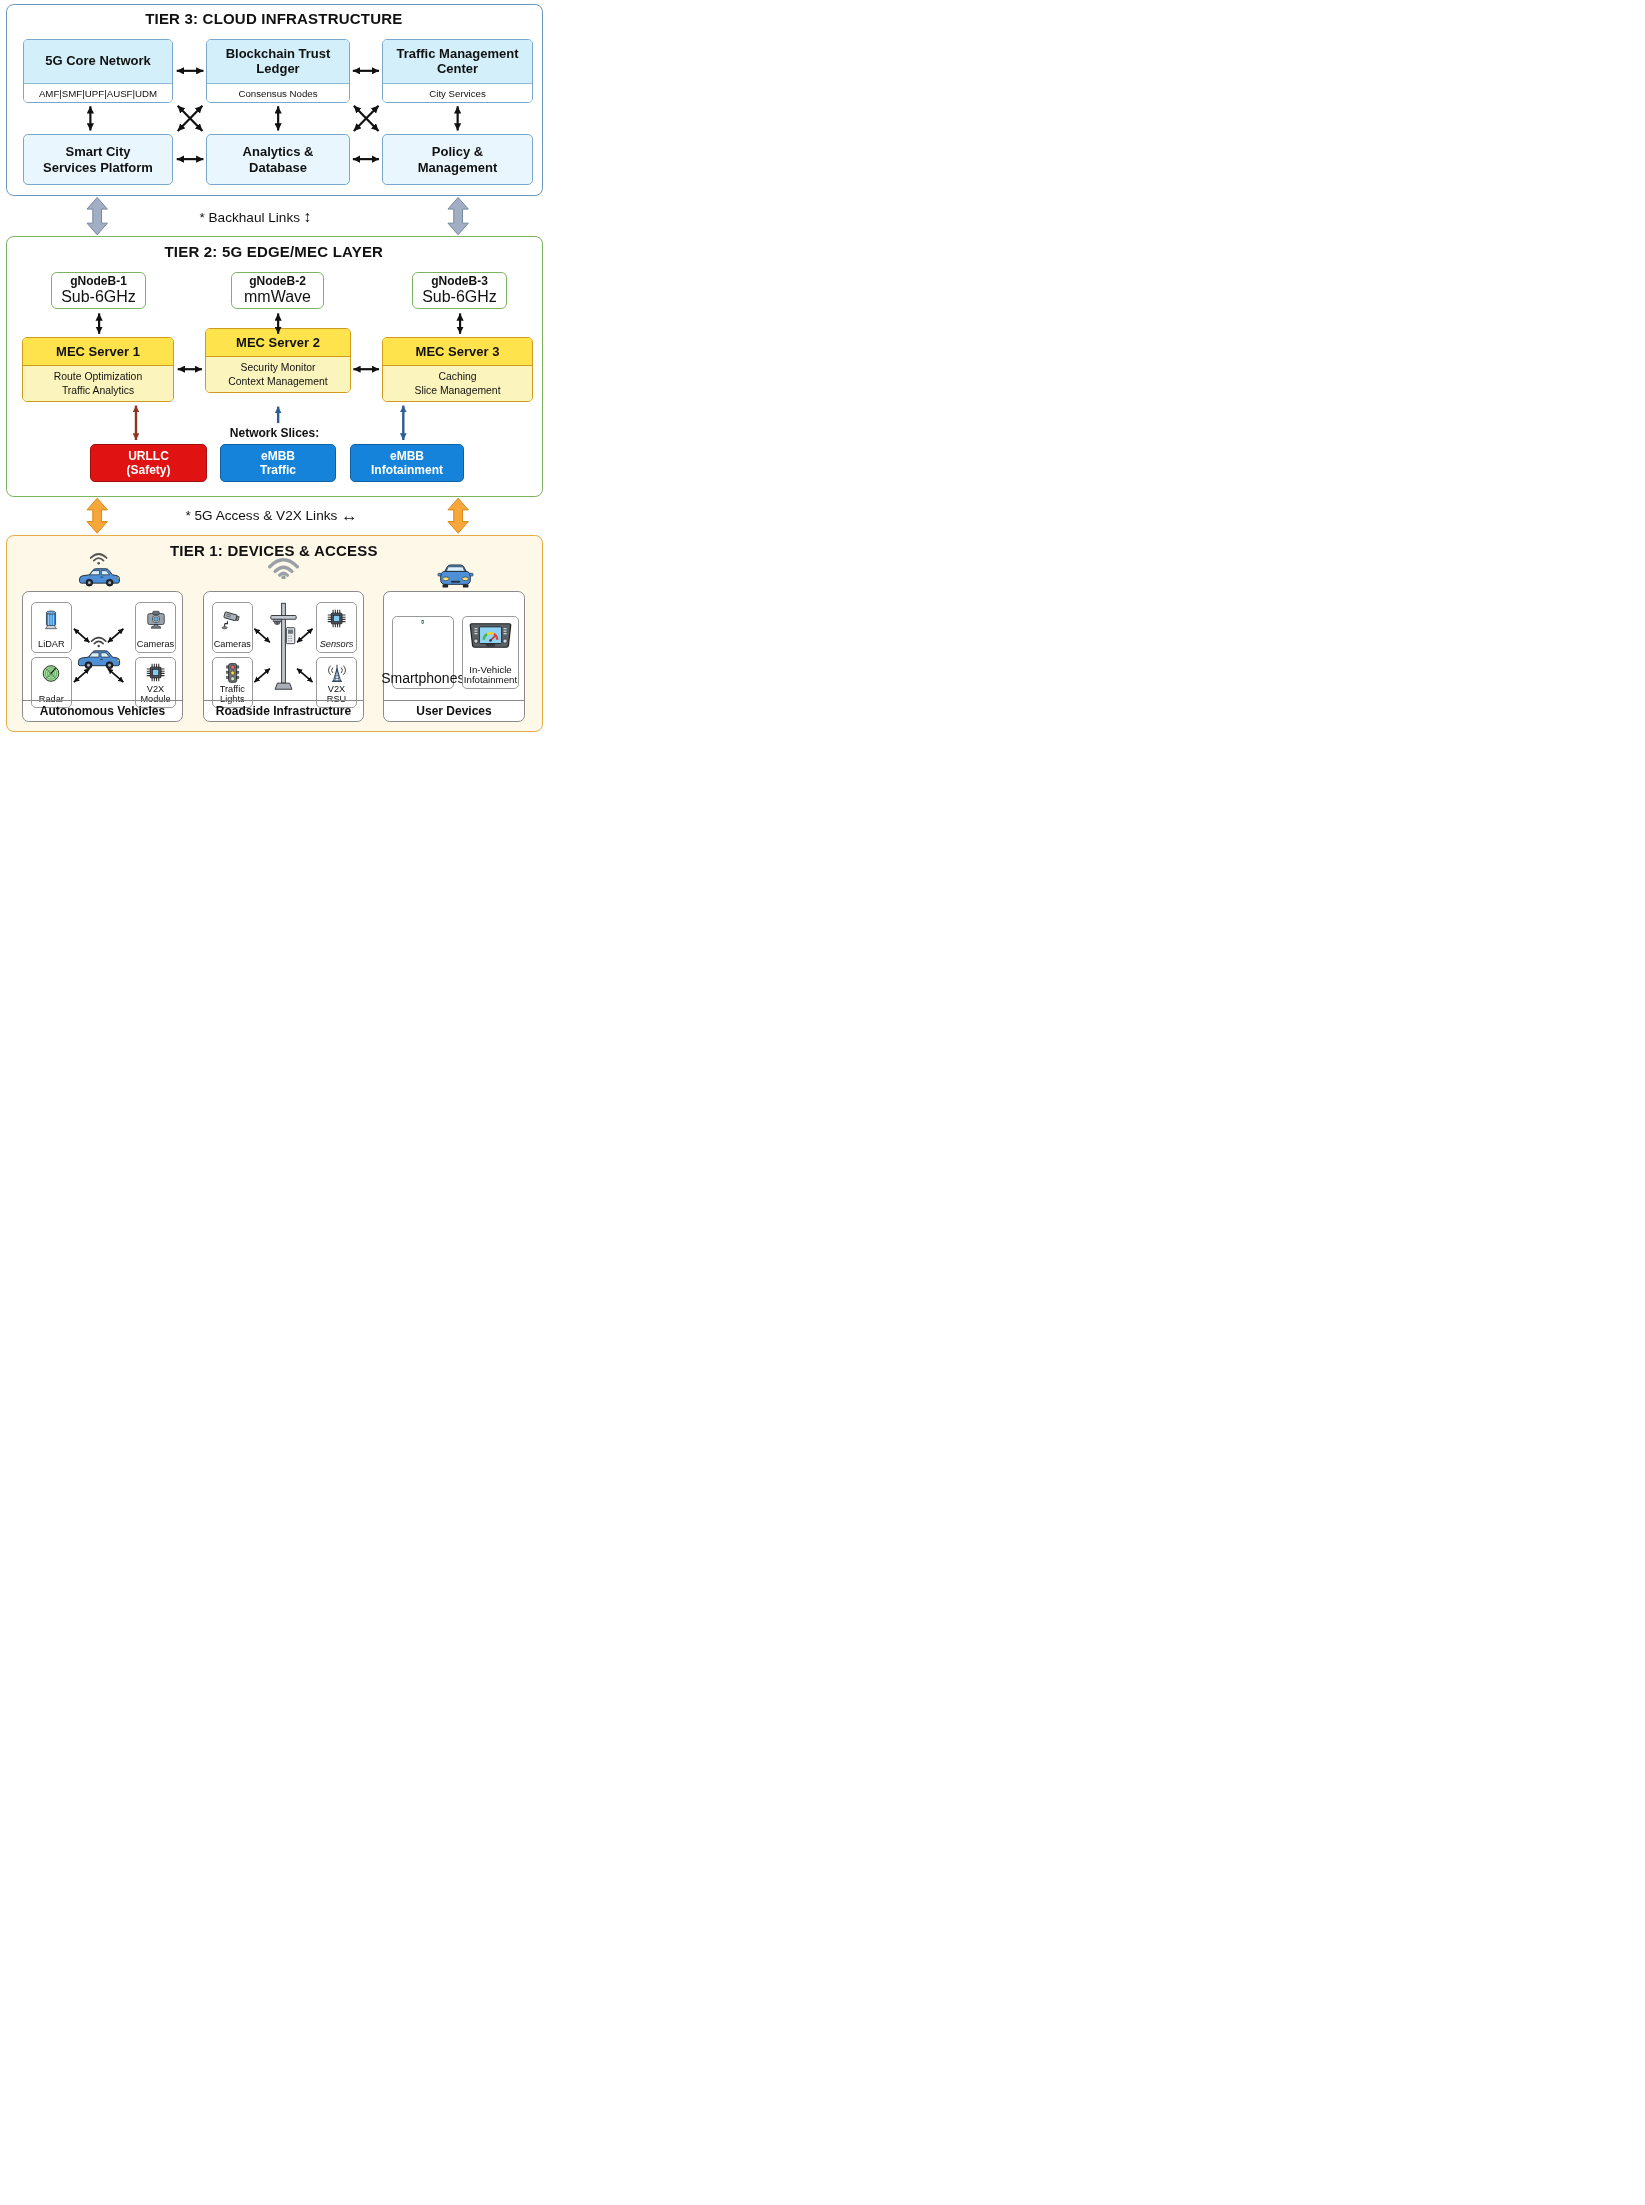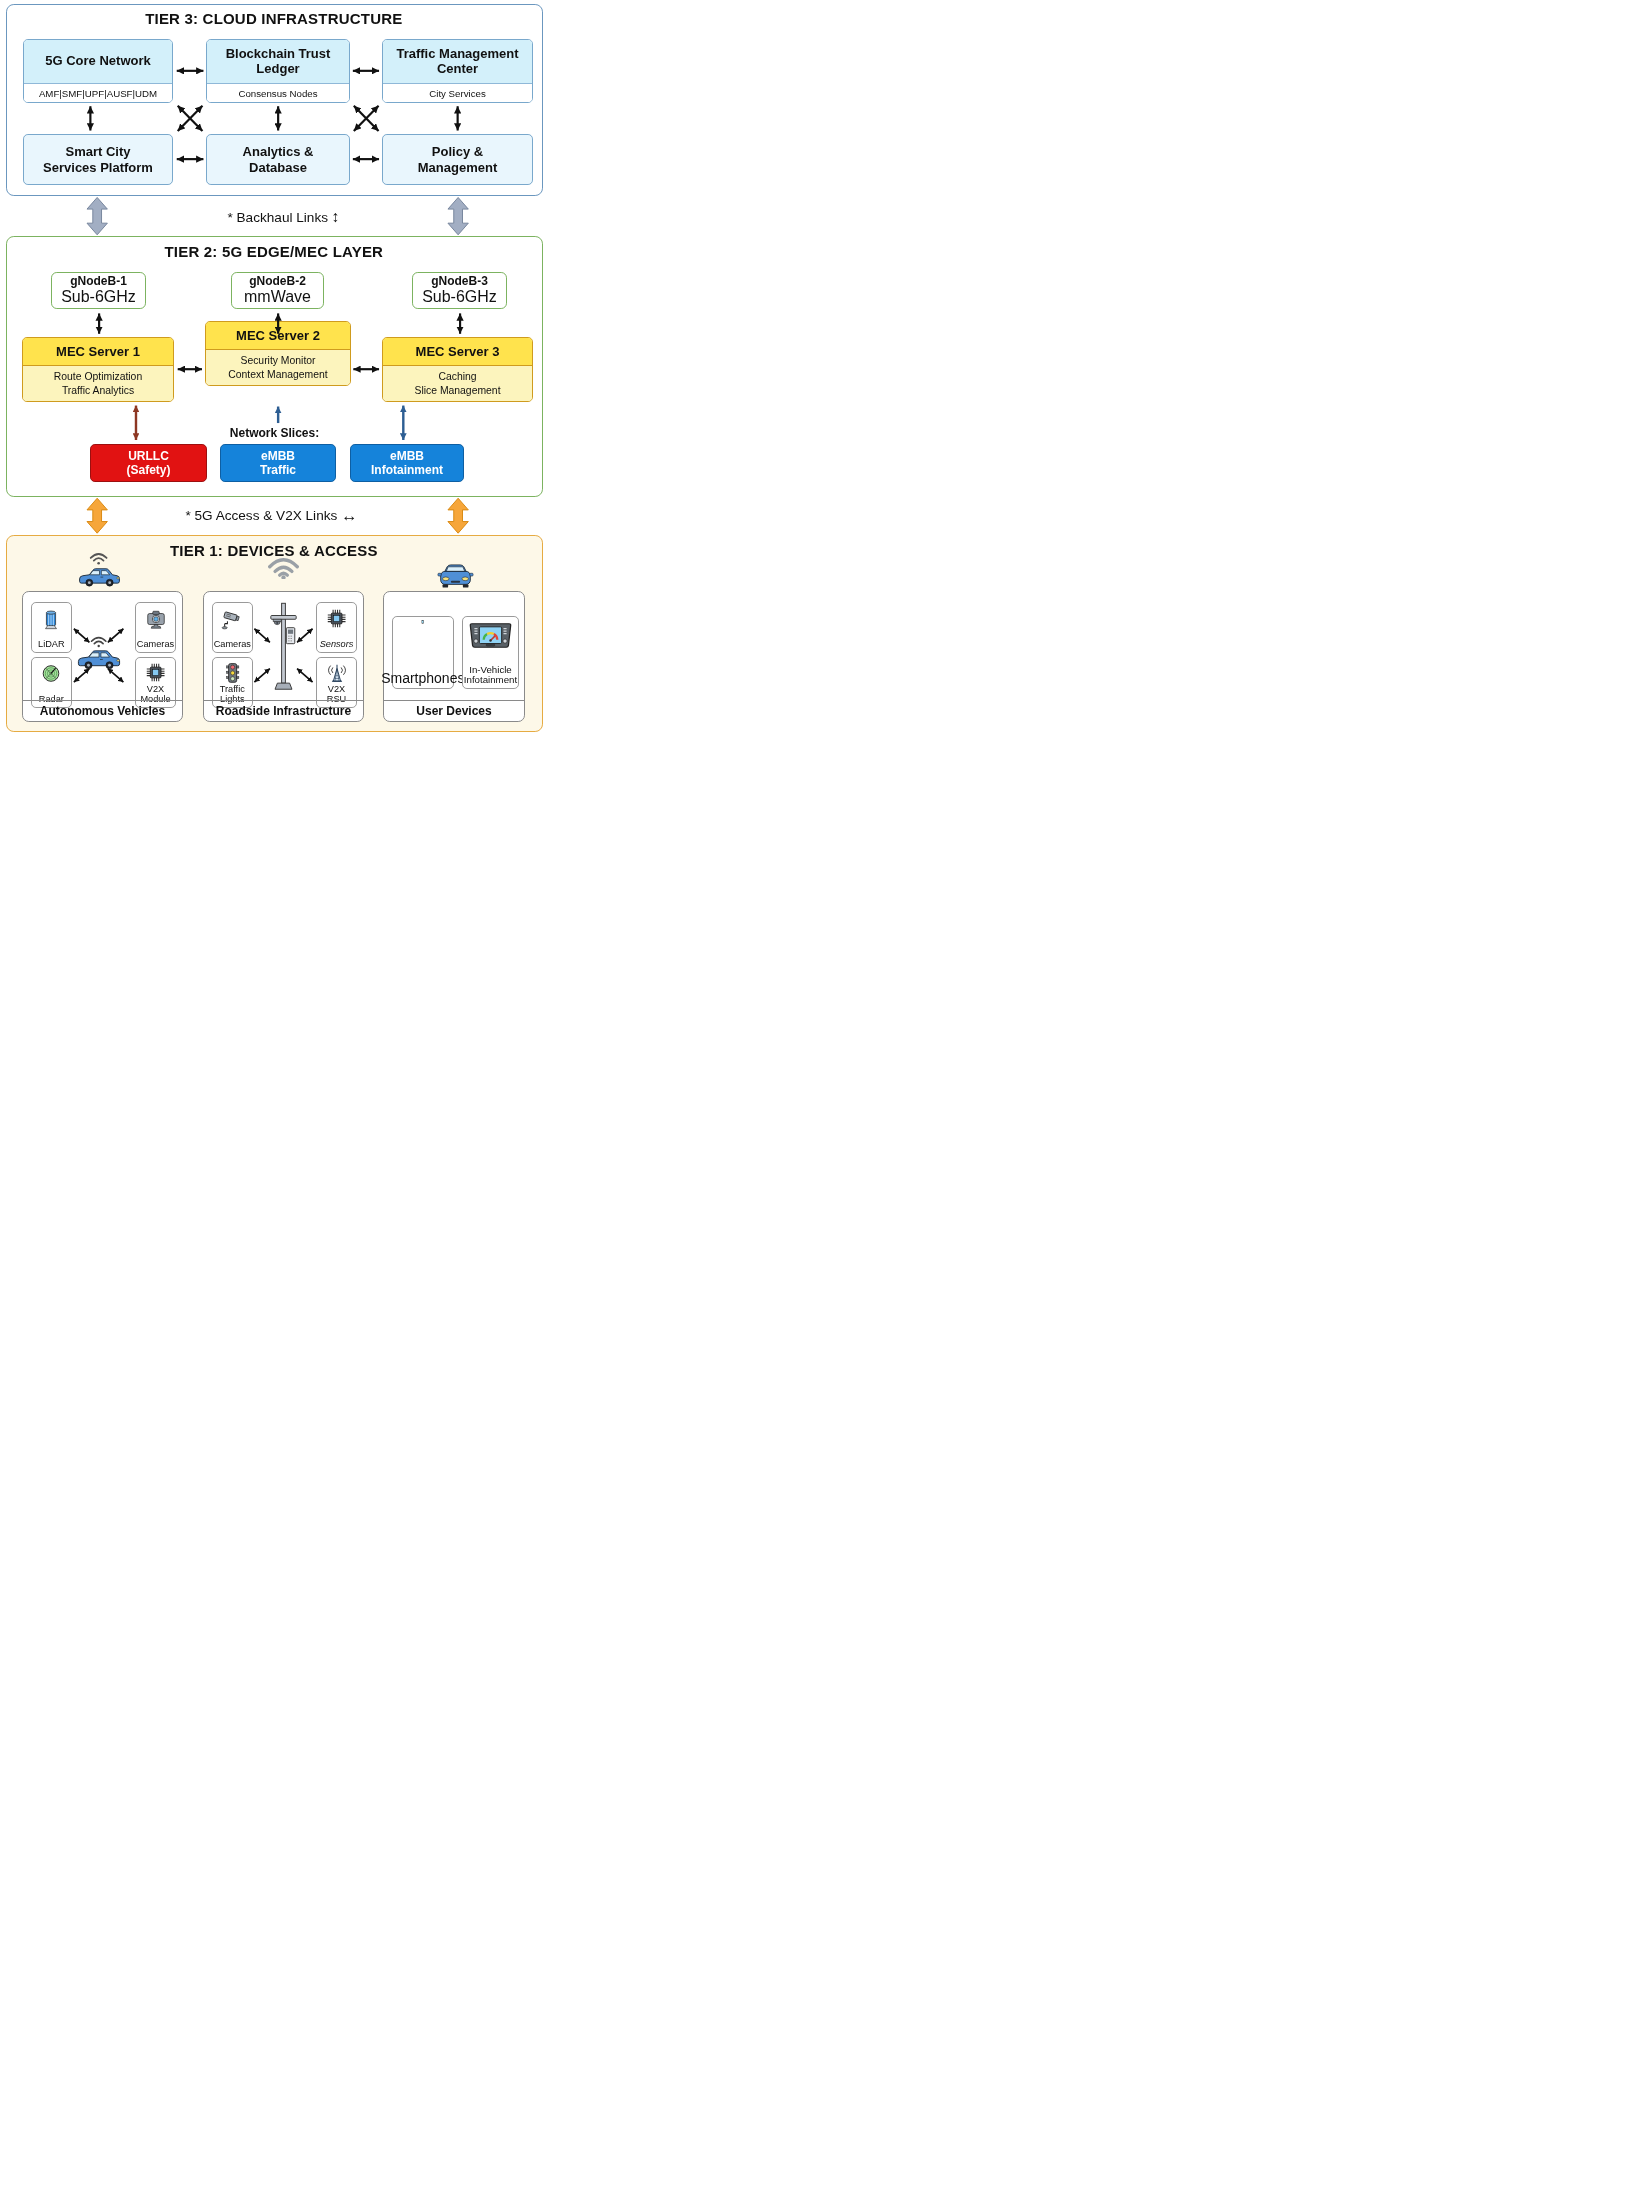--- a/index.html
+++ b/index.html
@@ -57,21 +57,21 @@
   </div>
   <div class="abs t3box" style="left:382px;top:39px;width:151px;height:64px;">
     <div class="t3head flexc" style="height:43px;padding:0 4.9px;">Traffic Management Center</div>
     <div class="t3sub flexc" style="height:18.4px;">City Services</div>
   </div>
 
   <div class="abs t3row2 flexc" style="left:23px;top:134px;width:150px;height:51px;padding:0 14.6px;">Smart City Services Platform</div>
   <div class="abs t3row2 flexc" style="left:206px;top:134px;width:144px;height:51px;padding:0 29px;">Analytics &amp; Database</div>
   <div class="abs t3row2 flexc" style="left:382px;top:134px;width:151px;height:51px;padding:0 34px;">Policy &amp; Management</div>
 
-  <div class="abs linklabel flexc" style="left:196px;top:207px;width:175px;height:20.4px;">
+  <div class="abs linklabel flexc" style="left:168px;top:207px;width:175px;height:20.4px;">
     <span>* Backhaul Links</span>&nbsp;<span style="font-weight:bold;font-size:15.5px;">↕</span>
   </div>
 
   <section class="abs tier tier2" style="left:5.8px;top:236px;width:537px;height:261px;">
     <div class="abs tiertitle flexc" style="left:0;top:4.9px;width:534px;height:18.4px;">TIER 2: 5G EDGE/MEC LAYER</div>
   </section>
 
   <div class="abs gnb col" style="left:51px;top:272px;width:95px;height:37px;">
     <div class="gnbname">gNodeB-1</div>
     <div class="gnbband">Sub-6GHz</div>
@@ -85,21 +85,21 @@
     <div class="gnbband">Sub-6GHz</div>
   </div>
 
   <div class="abs mec" style="left:22px;top:337px;width:152px;height:65px;">
     <div class="mech flexc" style="height:27px;">MEC Server 1</div>
     <div class="mecb col" style="height:35px;">
       <div>Route Optimization</div>
       <div>Traffic Analytics</div>
     </div>
   </div>
-  <div class="abs mec" style="left:205px;top:321px;width:146px;height:65px;">
+  <div class="abs mec" style="left:205px;top:328px;width:146px;height:65px;">
     <div class="mech flexc" style="height:27px;">MEC Server 2</div>
     <div class="mecb col" style="height:35px;">
       <div>Security Monitor</div>
       <div>Context Management</div>
     </div>
   </div>
   <div class="abs mec" style="left:382px;top:337px;width:151px;height:65px;">
     <div class="mech flexc" style="height:27px;">MEC Server 3</div>
     <div class="mecb col" style="height:35px;">
       <div>Caching</div>

